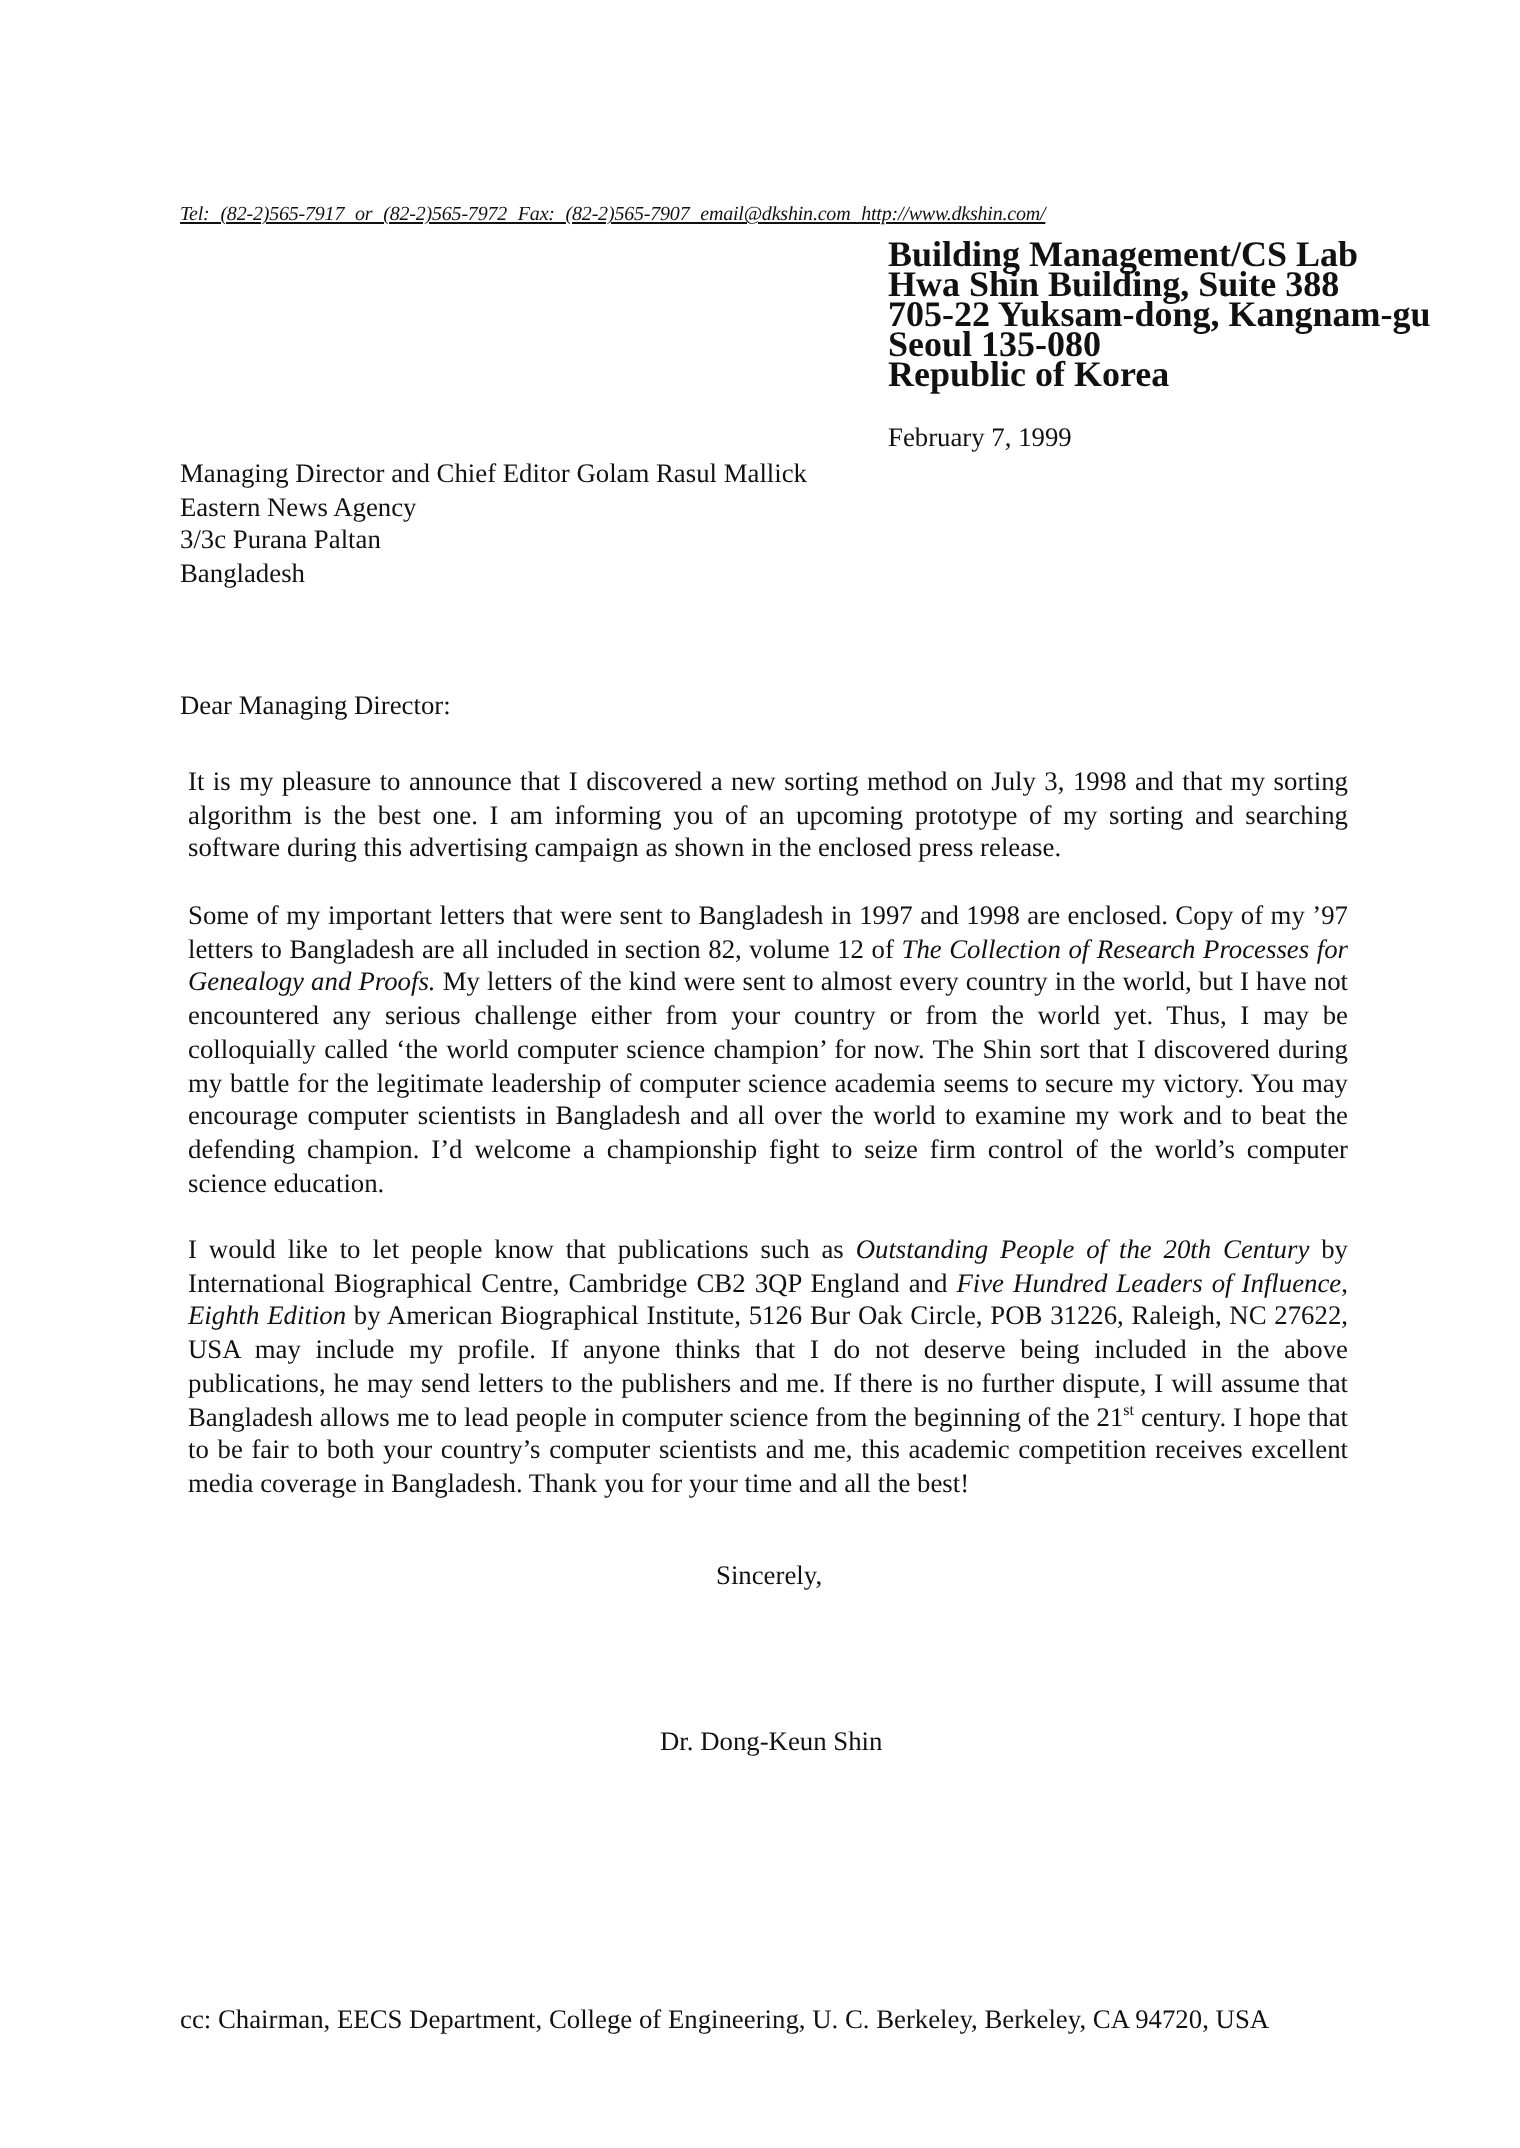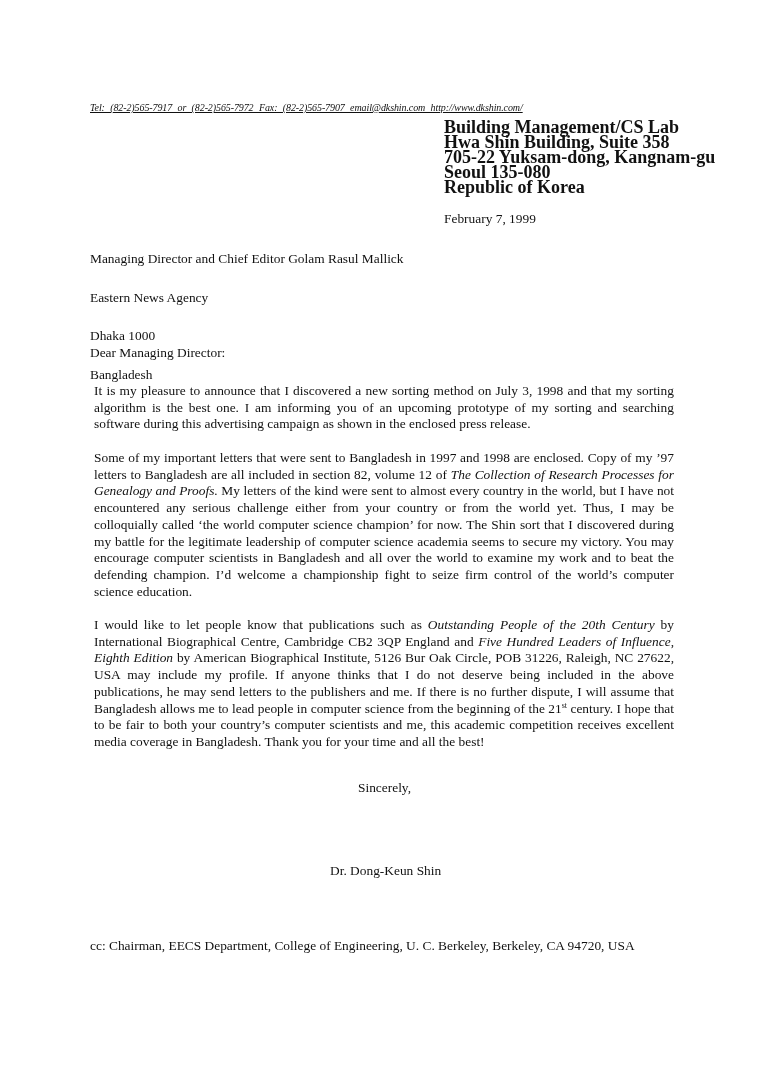--- a/index.html
+++ b/index.html
@@ -6,52 +6,52 @@
     body { width: 760px; height: 1074px; position: relative; overflow: hidden;
            font-family: "Liberation Serif", serif; color: #111; font-size: 13.4px; }
     .header-line { position: absolute; left: 90px; top: 102px; width: 572px;
                    font-style: italic; font-size: 10px; text-decoration: underline;
                    white-space: nowrap; letter-spacing: -0.1px; word-spacing: 3px; }
     .sender { position: absolute; left: 444px; top: 120px; font-weight: bold;
               font-size: 18px; line-height: 15px; }
     .sender div { white-space: nowrap; }
     .date { position: absolute; left: 444px; top: 211px; font-size: 13.4px; }
     .recipient { position: absolute; left: 90px; top: 229px; line-height: 16.7px; }
-    .recipient div { white-space: nowrap; margin-top: 22px; }
+    .recipient div { white-space: nowrap; }
     .salutation { position: absolute; left: 90px; top: 345px; }
     .para { position: absolute; left: 90px; width: 580px; text-align: justify;
             line-height: 16.7px; margin: 4px; }
     .p1 { top: 379px; }
     .p2 { top: 446px; }
     .p3 { top: 613px; }
     .para i { font-style: italic; }
     sup { font-size: 8px; vertical-align: super; line-height: 0; }
     .closing { position: absolute; left: 358px; top: 780px; }
     .signature { position: absolute; left: 330px; top: 863px; }
-    .cc { position: absolute; left: 90px; top: 938px; white-space: nowrap; }
+    .cc { position: absolute; left: 90px; top: 1002px; white-space: nowrap; }
   </style>
 </head>
 <body>
 
 <div class="header-line">Tel: (82-2)565-7917 or (82-2)565-7972   Fax: (82-2)565-7907   email@dkshin.com   http://www.dkshin.com/</div>
 
 <div class="sender">
   <div>Building Management/CS Lab</div>
-  <div>Hwa Shin Building, Suite 358</div>
+  <div>Hwa Shin Building, Suite 388</div>
   <div>705-22 Yuksam-dong, Kangnam-gu</div>
   <div>Seoul 135-080</div>
   <div>Republic of Korea</div>
 </div>
 
 <div class="date">February 7, 1999</div>
 
 <div class="recipient">
   <div>Managing Director and Chief Editor Golam Rasul Mallick</div>
   <div>Eastern News Agency</div>
-  <div>Dhaka 1000</div>
+  <div>3/3c Purana Paltan</div>
   <div>Bangladesh</div>
 </div>
 
 <div class="salutation">Dear Managing Director:</div>
 
 <p class="para p1">It is my pleasure to announce that I discovered a new sorting method on July 3, 1998 and that my sorting algorithm is the best one.   I am informing you of an upcoming prototype of my sorting and searching software during this advertising campaign as shown in the enclosed press release.</p>
 
 <p class="para p2"><span>Some of my important letters that were sent to Bangladesh in 1997 and 1998 are enclosed.   Copy of my ’97 letters to Bangladesh are all included in section 82, volume 12 of </span><i>The Collection of Research Processes for Genealogy and Proofs.</i><span>   My letters of the kind were sent to almost every country in the world, but I have not encountered any serious challenge either from your country or from the world yet.   Thus, I may be colloquially called ‘the world computer science champion’ for now.   The Shin sort that I discovered during my battle for the legitimate leadership of computer science academia seems to secure my victory.   You may encourage computer scientists in Bangladesh and all over the world to examine my work and to beat the defending champion.   I’d welcome a championship fight to seize firm control of the world’s computer science education.</span></p>
 
 <p class="para p3"><span>I would like to let people know that publications such as </span><i>Outstanding People of the 20th Century</i><span> by International Biographical Centre, Cambridge CB2 3QP England and </span><i>Five Hundred Leaders of Influence</i><span>, </span><i>Eighth Edition</i><span> by American Biographical Institute, 5126 Bur Oak Circle, POB 31226, Raleigh, NC 27622, USA may include my profile.   If anyone thinks that I do not deserve being included in the above publications, he may send letters to the publishers and me.   If there is no further dispute, I will assume that Bangladesh allows me to lead people in computer science from the beginning of the 21</span><sup>st</sup><span> century.   I hope that to be fair to both your country’s computer scientists and me, this academic competition receives excellent media coverage in Bangladesh.   Thank you for your time and all the best!</span></p>

